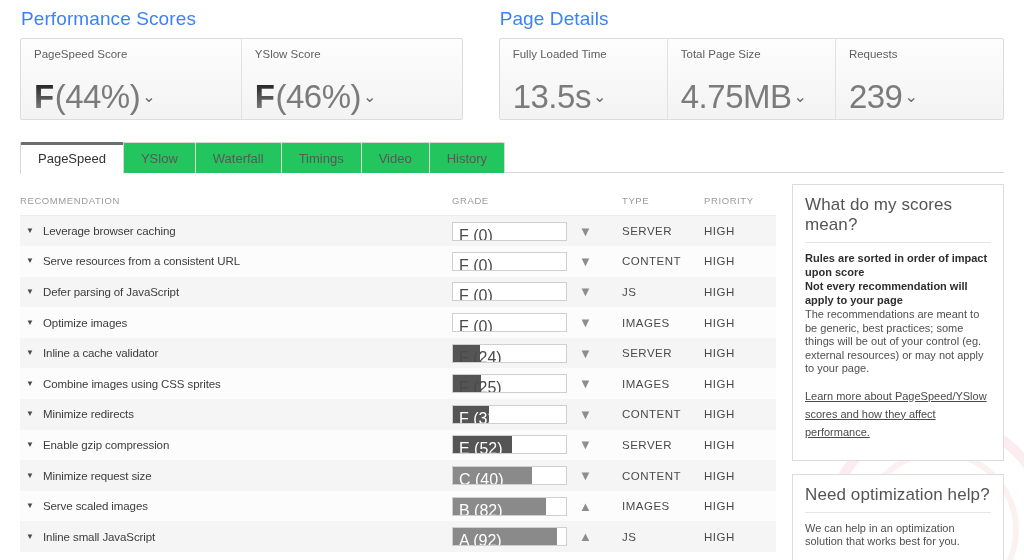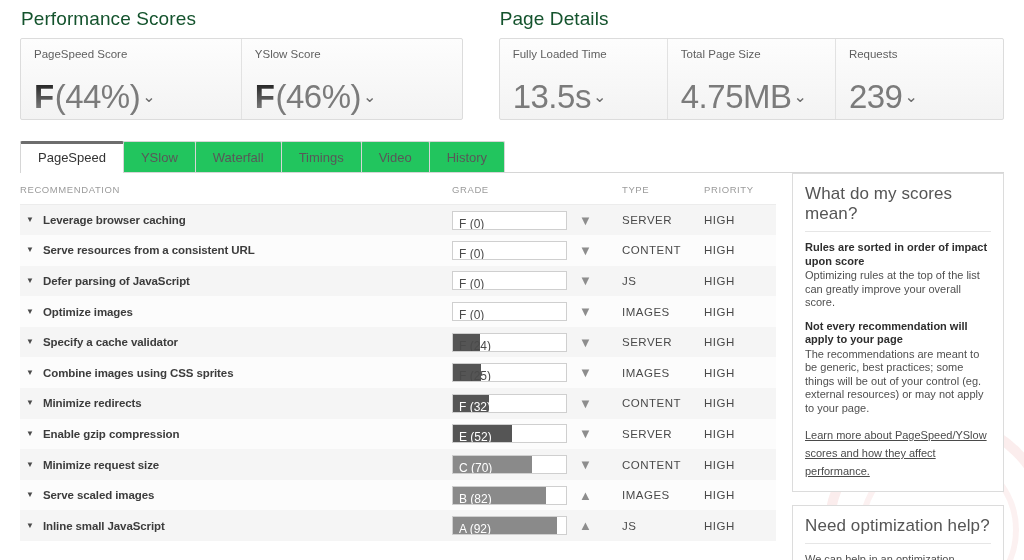--- a/index.html
+++ b/index.html
@@ -37,21 +37,21 @@
     display: flex;
     padding: 6px 20px 0 20px;
     gap: 16px;
   }
   .summary-block { position: relative; }
   .summary-block.perf { width: 452px; }
   .summary-block.details { width: 536px; padding-left: 20px; }
 
   .summary-title {
     font-size: 19px;
-    color: #14532d;
+    color: #3b82f6;
     font-weight: normal;
     letter-spacing: 0.1px;
     padding: 2px 0 8px 1px;
   }
 
   .panel {
     display: flex;
     border: 1px solid #dcdcdc;
     background: linear-gradient(to bottom, #fdfdfd 0%, #f3f3f3 100%);
     border-radius: 2px;
@@ -91,24 +91,24 @@
     font-size: 16px;
     color: #6e6e6e;
     vertical-align: 6px;
     margin-left: 2px;
     line-height: 1;
   }
 
   
   .tabs-wrap {
     position: relative; z-index: 2;
-    margin: 22px 20px 0 20px;
+    margin: 22px 20px 11px 20px;
     border-bottom: 1px solid #d6d6d6;
     display: flex;
-    align-items: flex-end;
+    align-items: center;
     height: 31px;
   }
   .tab {
     font-size: 13px;
     color: #585858;
     padding: 6px 17px 6px 17px;
     height: 31px;
     line-height: 19px;
     background: #22c55e;
     border: 1px solid #d6d6d6;
@@ -167,21 +167,21 @@
   .rec-cell { display: flex; align-items: center; padding-left: 6px; }
   .tri {
     font-size: 8px;
     color: #4a4a4a;
     margin-right: 9px;
     line-height: 1;
     width: 8px;
   }
   .rec-name {
     font-size: 11.5px;
-    font-weight: bold;
+    font-weight: normal;
     color: #3c3c3c;
     letter-spacing: -0.1px;
   }
 
   .grade-cell { display: flex; align-items: center; }
   .bar {
     position: relative;
     width: 115px;
     height: 19px;
     background: #ffffff;
@@ -191,21 +191,21 @@
   }
   .bar-fill {
     position: absolute;
     left: 0; top: 0; bottom: 0;
     background: #555555;
   }
   .bar-text {
     position: absolute;
     left: 6px; top: 4px;
     line-height: 17px;
-    font-size: 12px;
+    font-size: 16px;
     color: #4a4a4a;
     z-index: 2;
     white-space: nowrap;
   }
   .bar-text.onfill { color: #ffffff; }
   .chev {
     margin-left: 12px;
     font-size: 13px;
     color: #8d8d8d;
     line-height: 1;
@@ -216,21 +216,21 @@
   .type-cell, .pri-cell {
     font-size: 9.5px;
     letter-spacing: 0.5px;
     color: #8e8e8e;
   }
 
   
   .card {
     border: 1px solid #dcdcdc;
     background: #fff;
-    padding: 10px 12px 12px 12px;
+    padding: 10px 12px 20px 12px;
     margin-bottom: 13px;
   }
   .card-title {
     font-size: 17px;
     color: #555555;
     font-weight: normal;
     padding-bottom: 7px;
     border-bottom: 1px solid #e6e6e6;
     margin-bottom: 9px;
     letter-spacing: 0.1px;
@@ -384,21 +384,21 @@
                   <span class="chev">▼</span>
                 </div>
               </td>
               <td class="type-cell">IMAGES</td>
               <td class="pri-cell">HIGH</td>
             </tr>
             <tr class="row">
               <td>
                 <div class="rec-cell">
                   <span class="tri">▼</span>
-                  <span class="rec-name">Specify a cache validator</span>
+                  <span class="rec-name">Inline a cache validator</span>
                 </div>
               </td>
               <td>
                 <div class="grade-cell">
                   <div class="bar">
                     <div class="bar-fill" style="width:24%;background:#555555;"></div>
                     <span class="bar-text">F (24)</span>
                   </div>
                   <span class="chev">▼</span>
                 </div>
@@ -467,21 +467,21 @@
               <td>
                 <div class="rec-cell">
                   <span class="tri">▼</span>
                   <span class="rec-name">Minimize request size</span>
                 </div>
               </td>
               <td>
                 <div class="grade-cell">
                   <div class="bar">
                     <div class="bar-fill" style="width:70%;background:#8a8a8a;"></div>
-                    <span class="bar-text onfill">C (70)</span>
+                    <span class="bar-text onfill">C (40)</span>
                   </div>
                   <span class="chev">▼</span>
                 </div>
               </td>
               <td class="type-cell">CONTENT</td>
               <td class="pri-cell">HIGH</td>
             </tr>
             <tr class="row">
               <td>
                 <div class="rec-cell">
@@ -522,21 +522,20 @@
             </tr>
           </tbody>
       </table>
     </div>
 
     <div class="side-col">
 
       <div class="card">
         <div class="card-title">What do my scores mean?</div>
         <p class="b">Rules are sorted in order of impact upon score</p>
-        <p class="sp">Optimizing rules at the top of the list can greatly improve your overall score.</p>
         <p class="b">Not every recommendation will apply to your page</p>
         <p class="sp">The recommendations are meant to be generic, best practices; some things will be out of your control (eg. external resources) or may not apply to your page.</p>
         <a href="#">Learn more about PageSpeed/YSlow scores and how they affect performance.</a>
       </div>
 
       <div class="card">
         <div class="card-title">Need optimization help?</div>
         <p class="sp">We can help in an optimization solution that works best for you.</p>
 
       </div>

